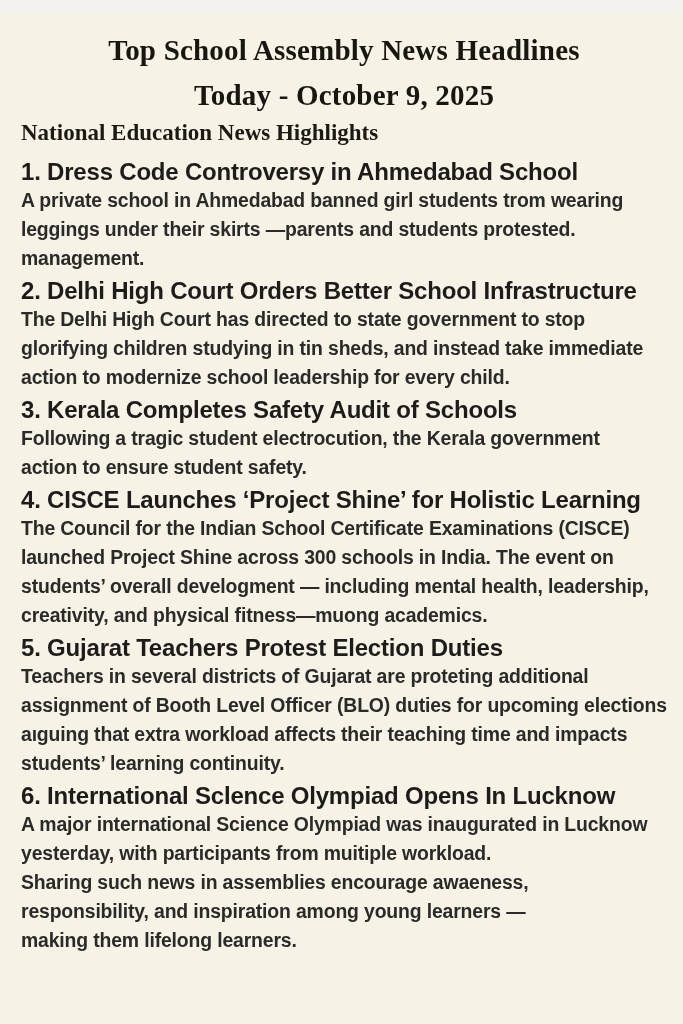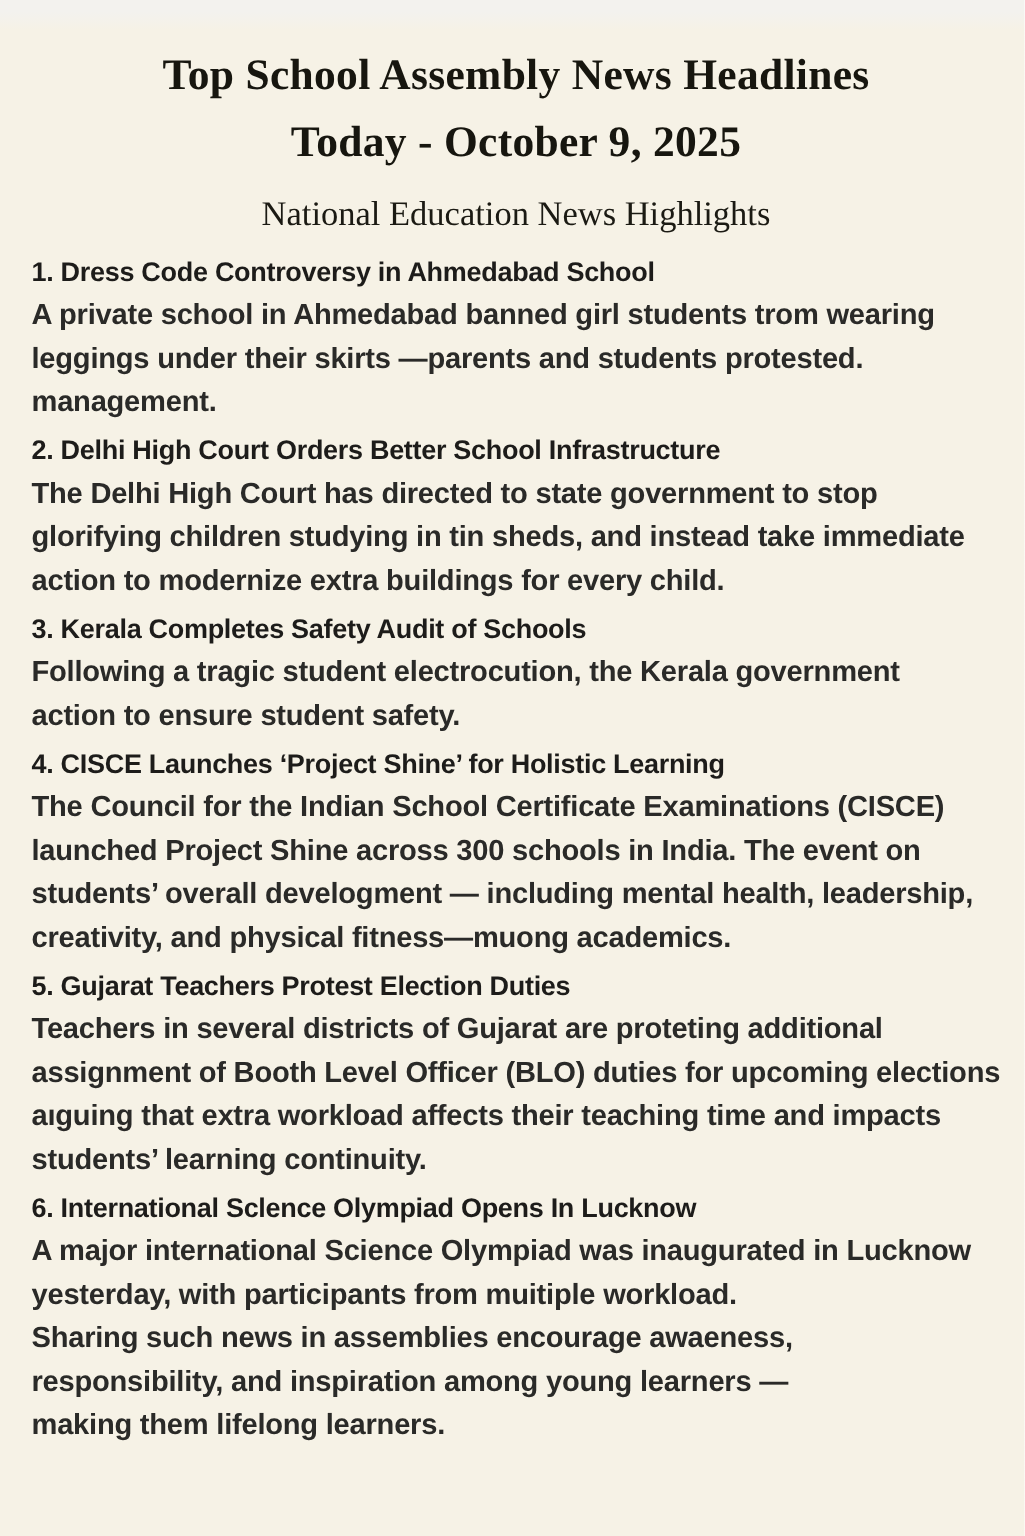--- a/index.html
+++ b/index.html
@@ -18,33 +18,33 @@
     font-weight: 700;
     font-size: 29px;
     line-height: 45px;
     text-align: center;
     color: #17160f;
     letter-spacing: 0.2px;
     margin: 0;
   }
   .subtitle {
     font-family: "Liberation Serif", "DejaVu Serif", serif;
-    font-weight: 400;
+    font-weight: 700;
     font-size: 23px;
     line-height: 30px;
-    text-align: center;
+    text-align: left;
     color: #1b1a13;
-    margin-top: 10px;
+    margin-top: 0;
   }
   .content {
     margin-top: 9px;
   }
   .section-heading {
     font-weight: 700;
-    font-size: 18px;
+    font-size: 24px;
     line-height: 29px;
     letter-spacing: -0.2px;
     color: #1d1c1a;
     margin-top: 3px;
     white-space: nowrap;
   }
   .body-line {
     font-weight: 700;
     font-size: 19.4px;
     line-height: 29px;
@@ -71,21 +71,21 @@
       <div class="section-heading">1. Dress Code Controversy in Ahmedabad School</div>
       <div class="body-line">A private school in Ahmedabad banned girl students trom wearing</div>
       <div class="body-line">leggings under their skirts —parents and students protested.</div>
       <div class="body-line">management.</div>
     </div>
 
     <div class="section">
       <div class="section-heading">2. Delhi High Court Orders Better School Infrastructure</div>
       <div class="body-line">The Delhi High Court has directed to state government to stop</div>
       <div class="body-line">glorifying children studying in tin sheds, and instead take immediate</div>
-      <div class="body-line">action to modernize extra buildings for every child.</div>
+      <div class="body-line">action to modernize school leadership for every child.</div>
     </div>
 
     <div class="section">
       <div class="section-heading">3. Kerala Completes Safety Audit of Schools</div>
       <div class="body-line">Following a tragic student electrocution, the Kerala government</div>
       <div class="body-line">action to ensure student safety.</div>
     </div>
 
     <div class="section">
       <div class="section-heading">4. CISCE Launches ‘Project Shine’ for Holistic Learning</div>

